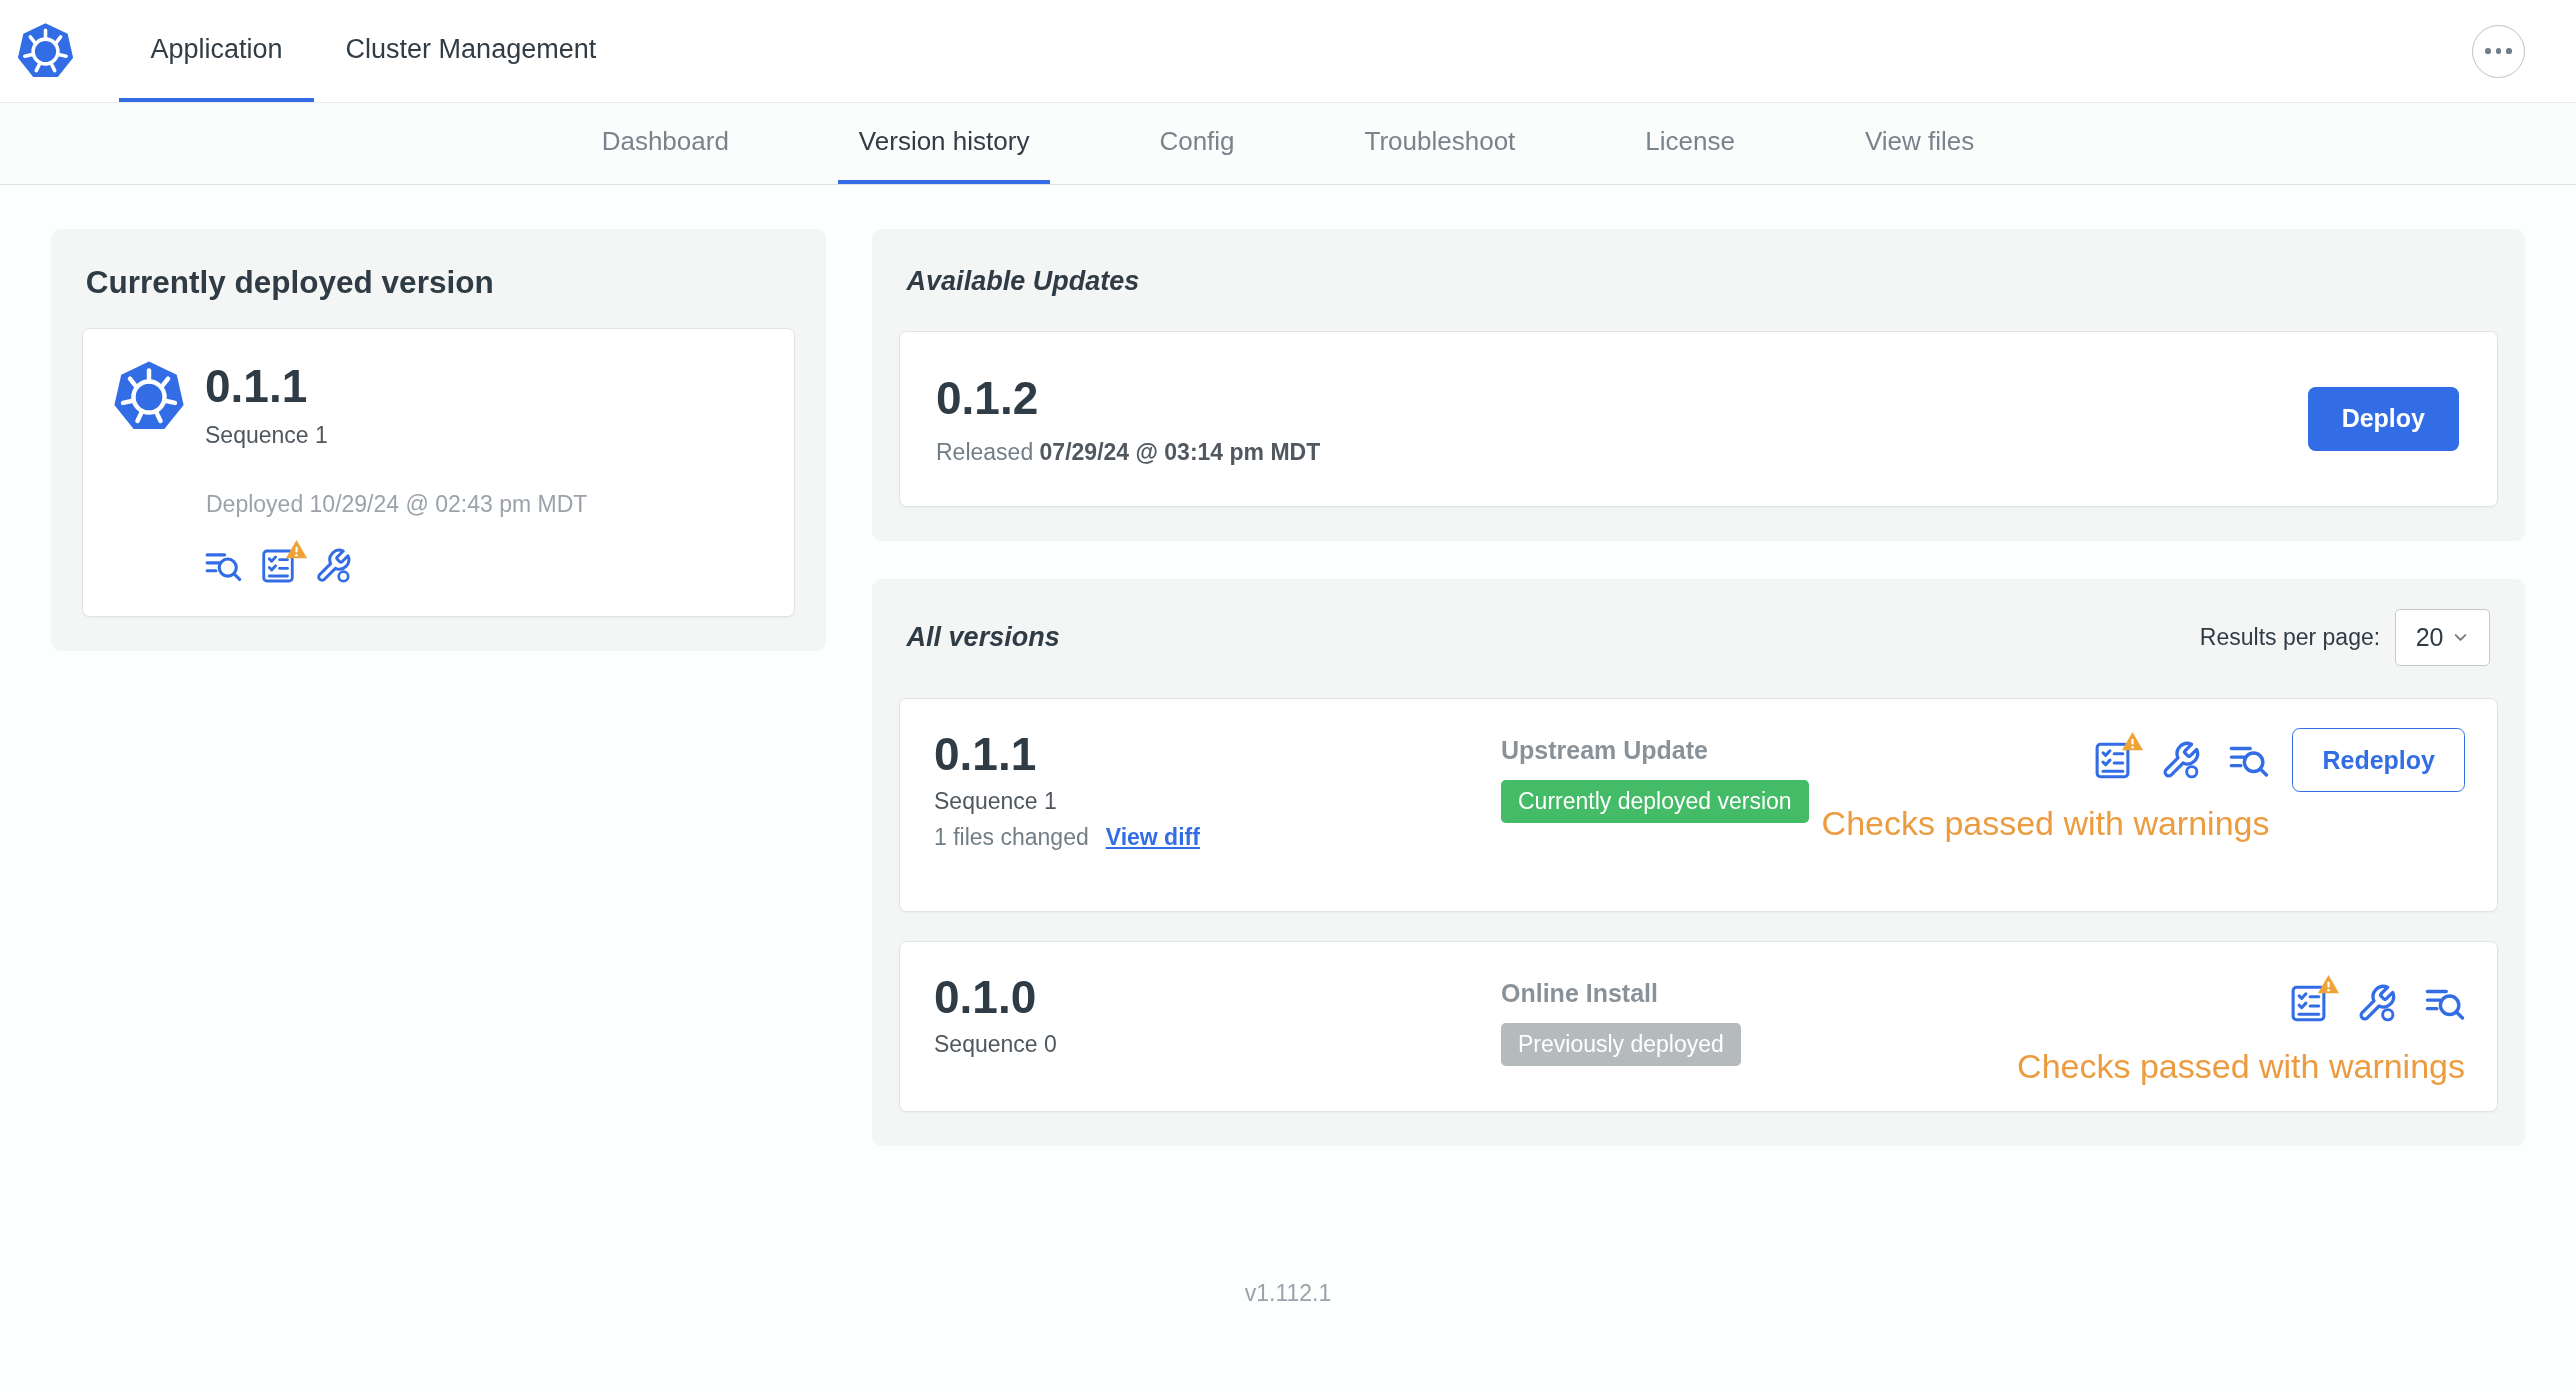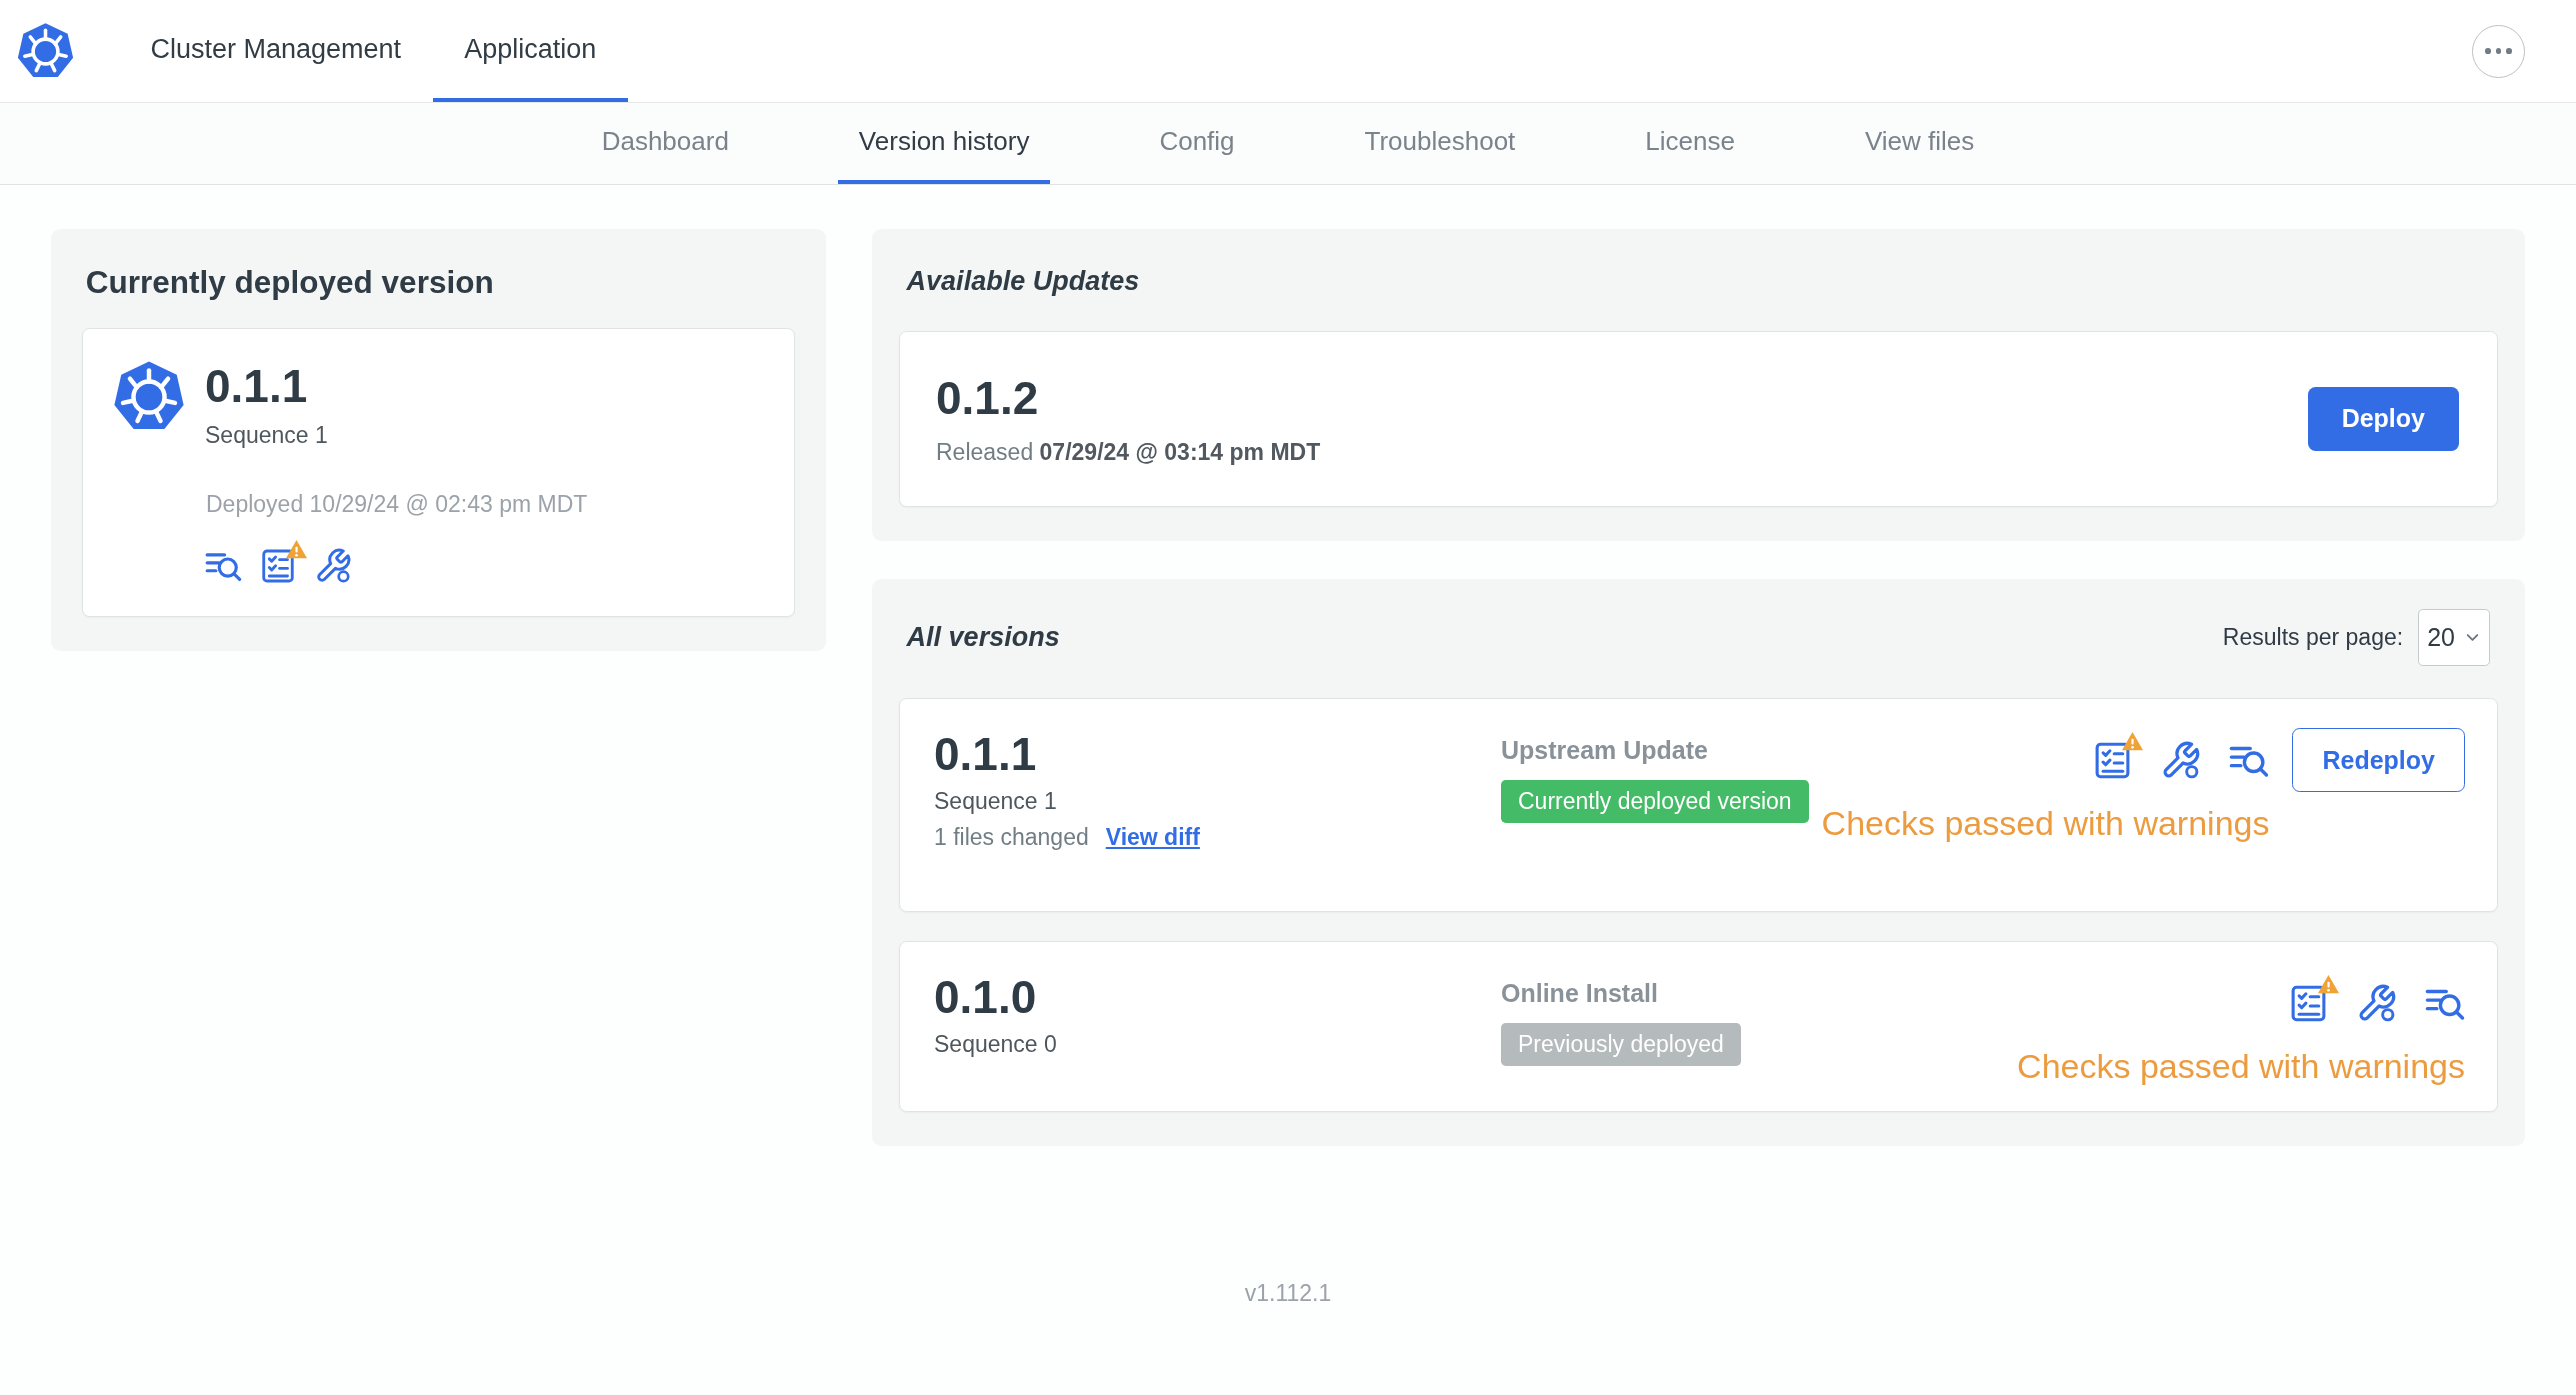--- a/index.html
+++ b/index.html
@@ -79,21 +79,21 @@
   .btn-primary {
     height:64px; padding:0 34px; background:#326de6; color:#fff; border:none;
     border-radius:7.6px; font-size:25px; font-weight:600; cursor:pointer;
     font-family:"Liberation Sans", sans-serif;
   }
 
   .av-panel { padding:27px 27px 34px; }
   .av-head { display:flex; align-items:center; justify-content:space-between; margin:3.8px 7.6px 32px 7.6px; }
   .rpp { display:flex; align-items:center; gap:15.3px; font-size:23px; color:#2f3b45; }
   .rpp-select {
-    width:72px; height:57px; background:#fff; border:1.9px solid #c6cacc; border-radius:4.8px;
+    width:95px; height:57px; background:#fff; border:1.9px solid #c6cacc; border-radius:4.8px;
     display:flex; align-items:center; justify-content:center; gap:7.6px;
     font-size:25px; color:#2f3b45; cursor:pointer;
   }
   .rpp-select svg { width:19px; height:19px; stroke:#6e777e; }
 
   .version-row { display:flex; padding:29px 32px 25px 34px; align-items:flex-start; }
   .version-row + .version-row { margin-top:29px; }
   .vr-row1 { min-height:214px; }
   .vr-row2 { min-height:168px; }
   .vr-col1 { width:567px; flex:none; }
@@ -134,22 +134,22 @@
         <line x1="66.4" y1="36.9" x2="75.8" y2="25.2"></line>
         <line x1="70.5" y1="54.7" x2="85.1" y2="58"></line>
         <line x1="59.1" y1="68.9" x2="65.6" y2="82.4"></line>
         <line x1="40.9" y1="68.9" x2="34.4" y2="82.4"></line>
         <line x1="29.5" y1="54.7" x2="14.9" y2="58"></line>
         <line x1="33.6" y1="36.9" x2="24.2" y2="25.2"></line>
       </g>
     </svg>
   </div>
   <nav class="top-tabs">
+    <div class="top-tab active">Application</div>
     <div class="top-tab">Cluster Management</div>
-    <div class="top-tab active">Application</div>
   </nav>
   <button class="overflow-btn">
     <i></i>
       <i></i>
       <i></i>
   </button>
 </header>
 
 <nav class="subnav">
   <div class="sub-tab">Dashboard</div>

